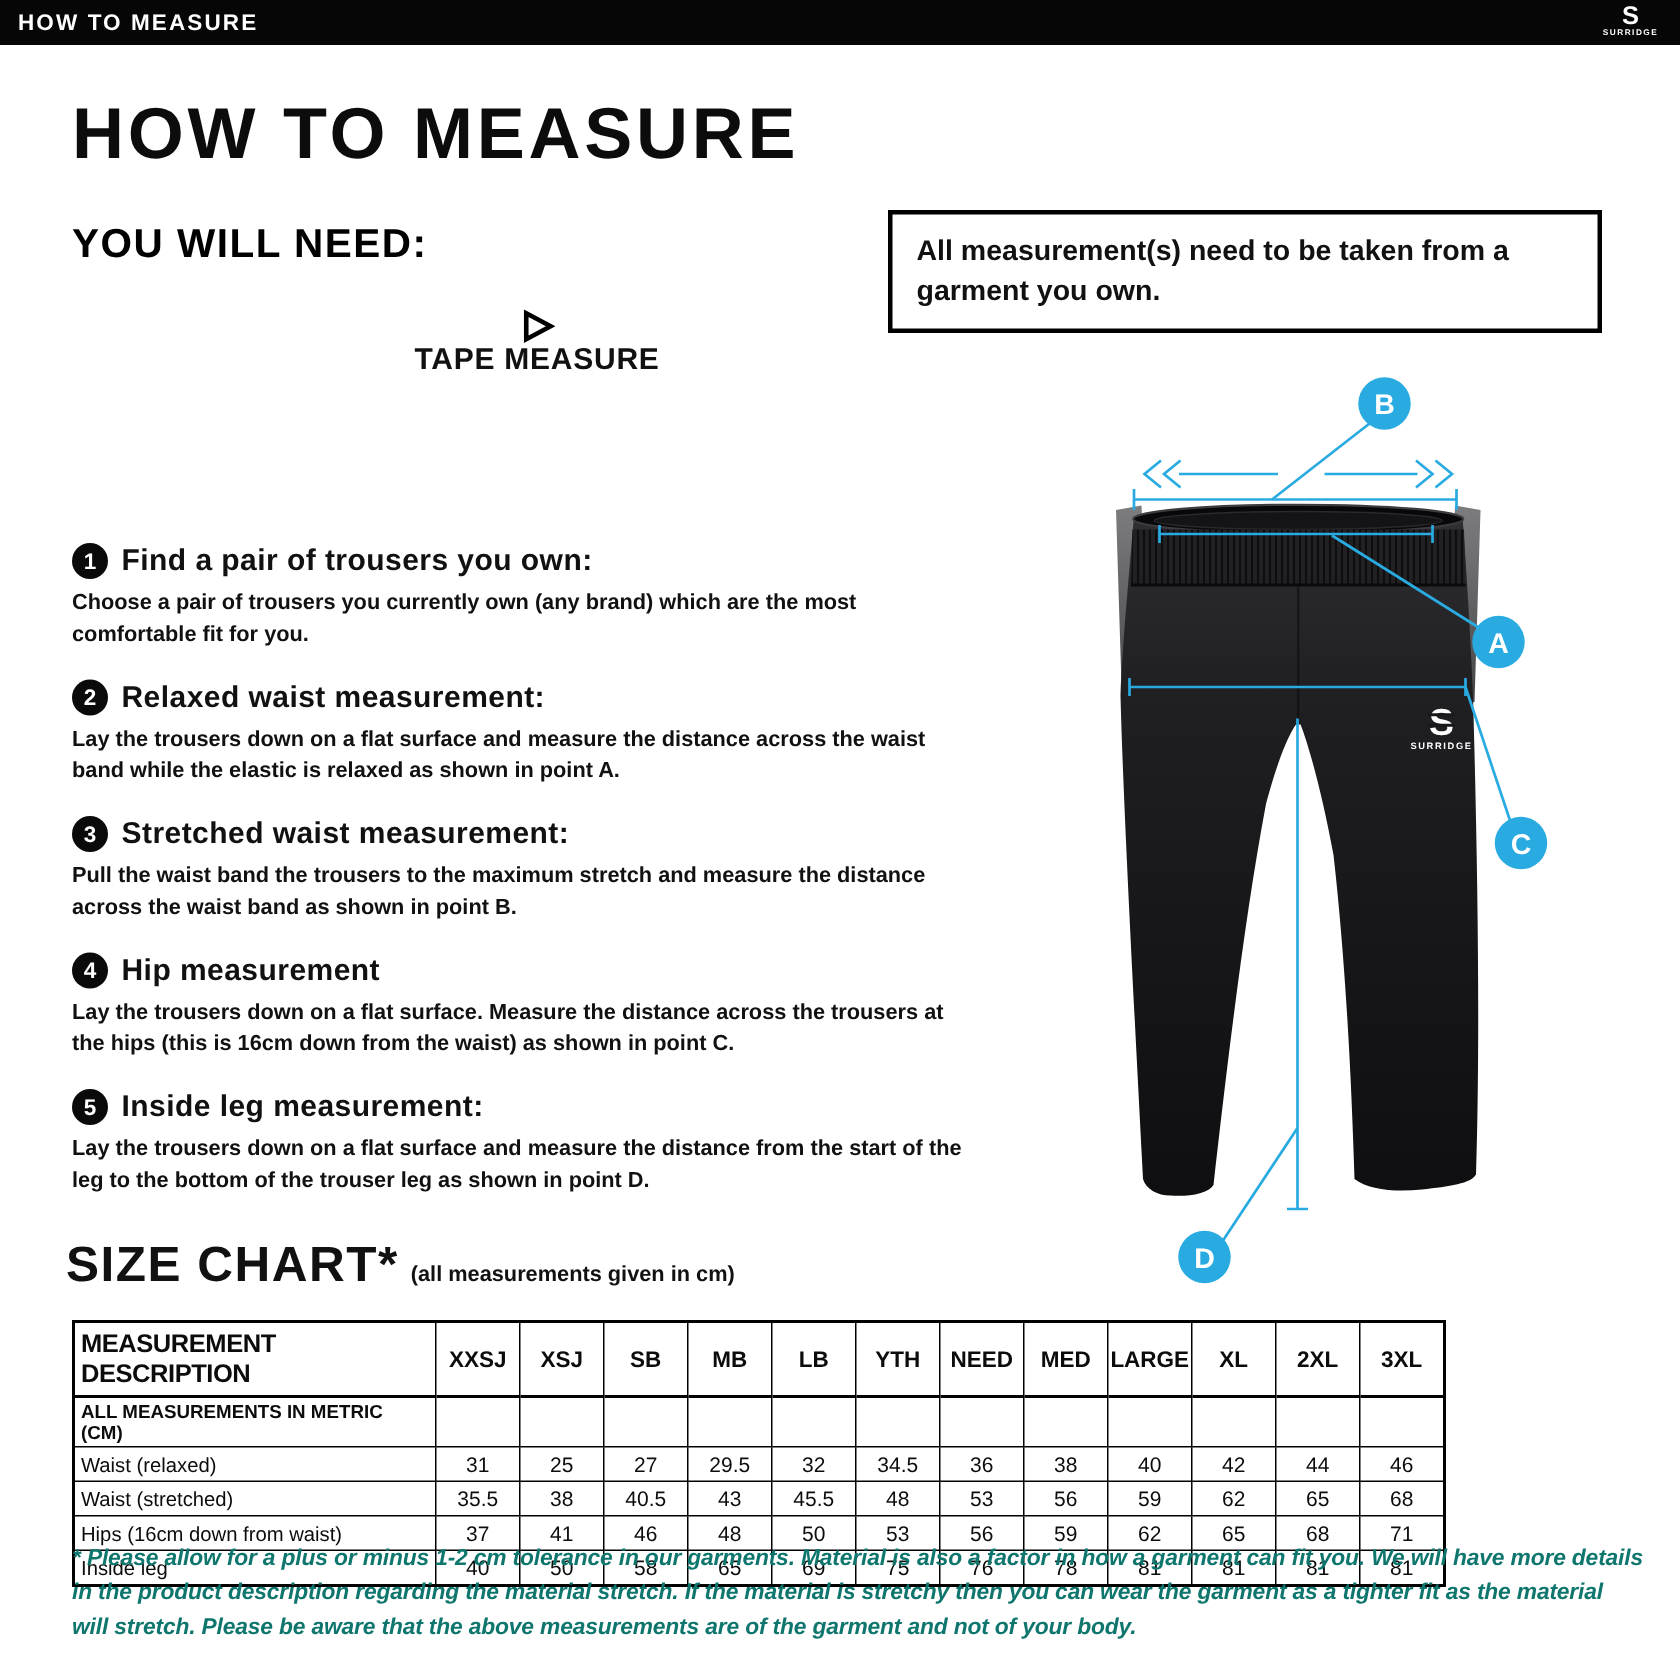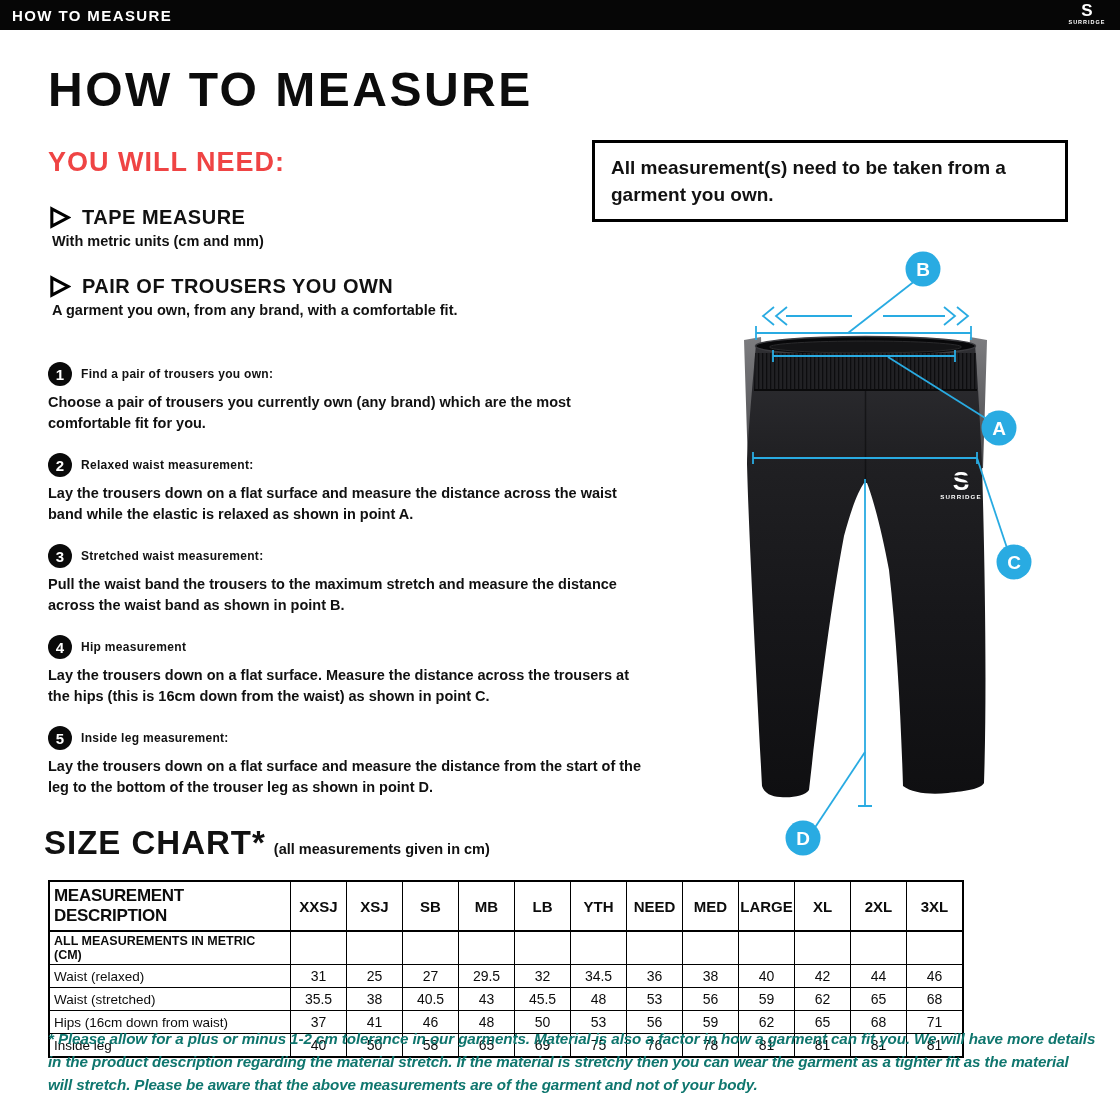--- a/index.html
+++ b/index.html
@@ -9,34 +9,34 @@
     font-family:"Liberation Sans",sans-serif;
   }
   
   .topbar{position:absolute;left:0;top:0;width:1120px;height:30px;background:#060606;display:flex;align-items:center;}
   .topbar-title{color:#fff;font-size:15px;font-weight:700;letter-spacing:1.4px;margin-left:12px;}
   .topbar-logo{position:absolute;right:8px;top:0px;width:50px;height:30px;text-align:center;color:#fff;line-height:1;}
   .logo-s{display:block;font-size:17px;font-weight:800;margin-top:2px;}
   .logo-text{display:block;font-size:5.5px;font-weight:700;letter-spacing:1px;margin-top:1px;}
   
   .page-title{position:absolute;left:48px;top:62px;margin:0;font-size:48px;font-weight:800;letter-spacing:2.5px;color:#0c0c0c;}
-  .you-need{position:absolute;left:48px;top:147px;margin:0;font-size:27px;font-weight:800;letter-spacing:1px;color:#ef4444;}
+  .you-need{position:absolute;left:48px;top:147px;margin:0;font-size:27px;font-weight:800;letter-spacing:1px;color:#000000;}
   
   .needs{position:absolute;left:48px;top:206px;width:620px;}
   .need{margin-bottom:26px;}
-  .need-head{display:flex;align-items:center;gap:11px;}
+  .need-head{display:flex;align-items:center;flex-direction:column;}
   .need-icon{width:23px;height:23px;flex:0 0 auto;}
   .need-title{font-size:20px;font-weight:800;letter-spacing:.5px;}
   .need-sub{font-size:14.5px;font-weight:700;margin:4px 0 0 4px;}
   
   .steps{position:absolute;left:48px;top:362px;width:640px;}
   .step{margin-bottom:19px;}
   .step-head{display:flex;align-items:center;gap:9px;margin-bottom:6px;}
   .step-num{width:24px;height:24px;border-radius:50%;background:#0a0a0a;color:#fff;font-size:15px;font-weight:700;display:flex;align-items:center;justify-content:center;flex:0 0 auto;}
-  .step-title{font-size:12px;font-weight:800;letter-spacing:.3px;}
+  .step-title{font-size:20px;font-weight:800;letter-spacing:.3px;}
   .step-body{font-size:14.5px;font-weight:700;line-height:21px;max-width:594px;}
   
   .notice{position:absolute;left:592px;top:140px;width:438px;border:3px solid #000;padding:11px 16px;font-size:19px;font-weight:800;line-height:27px;background:#fff;}
   
   .diagram{position:absolute;left:730px;top:240px;width:330px;height:640px;}
   
   .sizechart-head{position:absolute;left:44px;top:824px;display:flex;align-items:baseline;}
   .sizechart-title{margin:0;font-size:33px;font-weight:800;letter-spacing:1px;}
   .sizechart-sub{font-size:14.5px;font-weight:800;margin-left:8px;}
   .size-table{position:absolute;left:48px;top:880px;border-collapse:collapse;border:2px solid #000;table-layout:fixed;}
@@ -65,30 +65,20 @@
 <h2 class="you-need">YOU WILL NEED:</h2>
 
 <div class="needs">
     <div class="need">
       <div class="need-head">
         <svg class="need-icon" viewBox="0 0 24 24">
           <polygon points="4,3 21,12 4,21" fill="#fff" stroke="#000" stroke-width="3.2" stroke-linejoin="miter"></polygon>
         </svg>
         <span class="need-title">TAPE MEASURE</span>
       </div>
-      <div class="need-sub">With metric units (cm and mm)</div>
-    </div>
-    <div class="need">
-      <div class="need-head">
-        <svg class="need-icon" viewBox="0 0 24 24">
-          <polygon points="4,3 21,12 4,21" fill="#fff" stroke="#000" stroke-width="3.2" stroke-linejoin="miter"></polygon>
-        </svg>
-        <span class="need-title">PAIR OF TROUSERS YOU OWN</span>
-      </div>
-      <div class="need-sub">A garment you own, from any brand, with a comfortable fit.</div>
     </div>
   </div>
 
 <div class="steps">
     <div class="step">
       <div class="step-head">
         <span class="step-num">1</span>
         <span class="step-title">Find a pair of trousers you own:</span>
       </div>
       <div class="step-body">Choose a pair of trousers you currently own (any brand) which are the most comfortable fit for you.</div>

